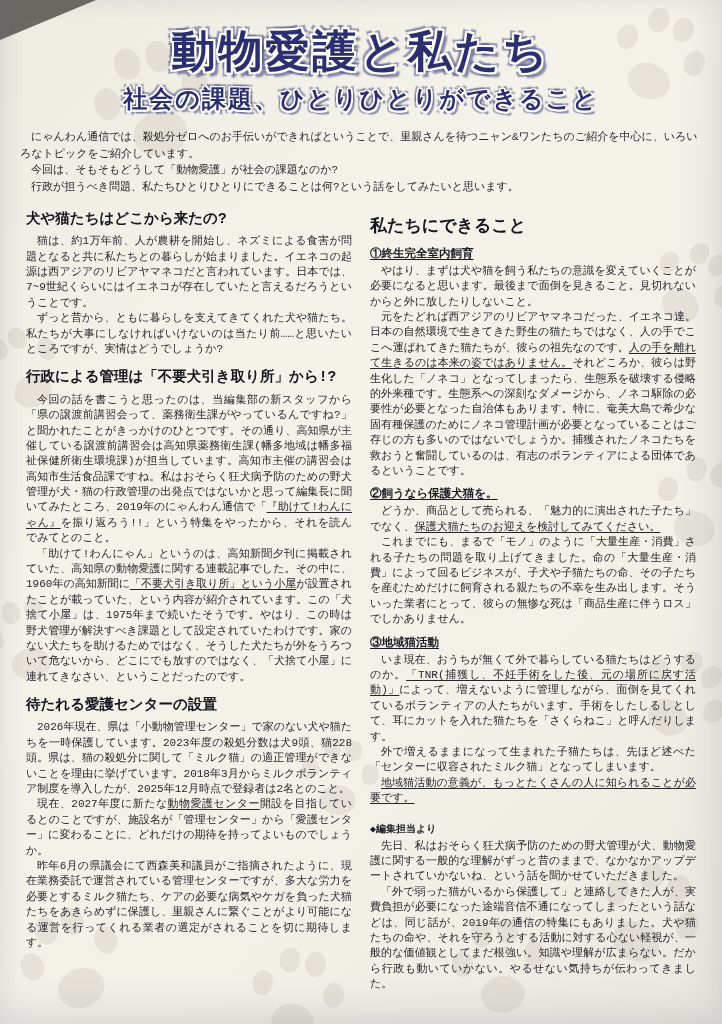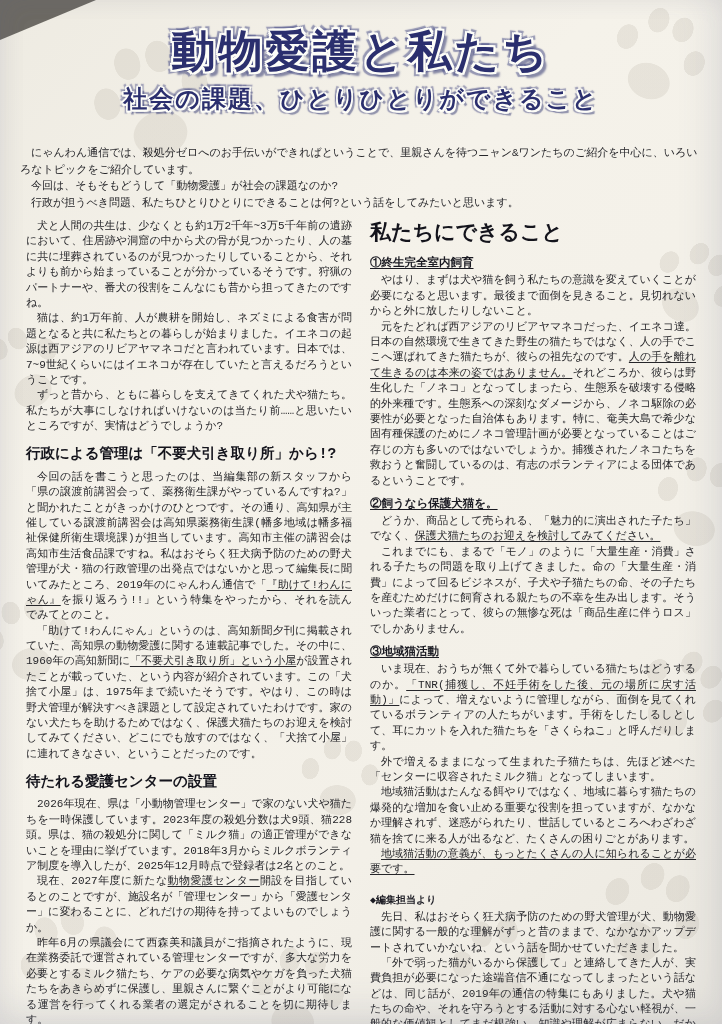--- a/index.html
+++ b/index.html
@@ -38,41 +38,41 @@
     margin:22px 0 2px;
     font-size:44px;font-weight:bold;letter-spacing:3px;
     color:#2b2f6e;
     text-shadow:
       -2px -2px 0 #fdfdf8, 2px -2px 0 #fdfdf8, -2px 2px 0 #fdfdf8, 2px 2px 0 #fdfdf8,
       -2px 0 0 #fdfdf8, 2px 0 0 #fdfdf8, 0 -2px 0 #fdfdf8, 0 2px 0 #fdfdf8,
       -4px -4px 1px rgba(73,78,134,.55), 4px -4px 1px rgba(73,78,134,.55),
       -4px 4px 1px rgba(73,78,134,.55), 5px 5px 2px rgba(60,65,120,.6);
   }
   .subtitle{
-    margin:2px 0 30px;
+    margin:2px 0 14px;
     font-size:24px;font-weight:bold;letter-spacing:2px;
     color:#2b2f6e;
     text-shadow:
       -1.5px -1.5px 0 #fdfdf8, 1.5px -1.5px 0 #fdfdf8, -1.5px 1.5px 0 #fdfdf8, 1.5px 1.5px 0 #fdfdf8,
       -1.5px 0 0 #fdfdf8, 1.5px 0 0 #fdfdf8, 0 -1.5px 0 #fdfdf8, 0 1.5px 0 #fdfdf8,
       -3px -3px 1px rgba(73,78,134,.5), 3px -3px 1px rgba(73,78,134,.5),
       -3px 3px 1px rgba(73,78,134,.5), 3.5px 3.5px 1px rgba(60,65,120,.55);
   }
   
   .intro{position:relative;z-index:2;padding:0 20px;font-size:11px;line-height:1.5;}
   .intro .p{margin:0;}
   
   .content{position:relative;z-index:2;display:flex;gap:18px;padding:8px 26px 0;}
   .col{flex:1;min-width:0;font-size:11px;line-height:1.4;text-align:justify;}
   .sec{margin:0 0 10px;}
   .sec-h{
     margin:6px 0 5px;font-size:14.5px;font-weight:bold;color:#14141c;
     letter-spacing:0;white-space:nowrap;
   }
-  .main-h{margin:0 0 4px;font-size:21px;font-weight:bold;color:#14141c;}
+  .main-h{margin:12px 0 4px;font-size:17px;font-weight:bold;color:#14141c;}
   .sub-h{
     margin:7px 0 2px;font-size:11.5px;font-weight:bold;color:#1a1a22;
     text-decoration:underline;text-underline-offset:2px;
   }
   .ed-h{margin:16px 0 2px;font-size:10px;font-weight:bold;color:#1a1a22;}
   .p{margin:0;text-indent:1em;}
   .u{text-decoration:underline;text-underline-offset:2px;}
 </style>
 </head>
 <body>
@@ -102,29 +102,29 @@
   <div class="intro">
     <p class="p">にゃんわん通信では、殺処分ゼロへのお手伝いができればということで、里親さんを待つニャン&amp;ワンたちのご紹介を中心に、いろいろなトピックをご紹介しています。</p>
     <p class="p">今回は、そもそもどうして「動物愛護」が社会の課題なのか?</p>
     <p class="p">行政が担うべき問題、私たちひとりひとりにできることは何?という話をしてみたいと思います。</p>
   </div>
 
   <div class="content">
 
     <div class="col">
       <section class="sec">
-        <p class="p">犬と人間の共生は、少なくとも約1万2千年~3万5千年前の遺跡において、住居跡や洞窟の中から犬の骨が見つかったり、人の墓に共に埋葬されているのが見つかったりしていることから、それよりも前から始まっていることが分かっているそうです。狩猟のパートナーや、番犬の役割をこんなにも昔から担ってきたのですね。</p>
+        <h3 class="sec-h">犬や猫たちはどこから来たの?</h3>
         <p class="p">猫は、約1万年前、人が農耕を開始し、ネズミによる食害が問題となると共に私たちとの暮らしが始まりました。イエネコの起源は西アジアのリビアヤマネコだと言われています。日本では、7~9世紀くらいにはイエネコが存在していたと言えるだろうということです。</p>
         <p class="p">ずっと昔から、ともに暮らしを支えてきてくれた犬や猫たち。私たちが大事にしなければいけないのは当たり前……と思いたいところですが、実情はどうでしょうか?</p>
       </section>
 
       <section class="sec">
         <h3 class="sec-h">行政による管理は「不要犬引き取り所」から!?</h3>
         <p class="p"><span>今回の話を書こうと思ったのは、当編集部の新スタッフから「県の譲渡前講習会って、薬務衛生課がやっているんですね?」と聞かれたことがきっかけのひとつです。その通り、高知県が主催している譲渡前講習会は高知県薬務衛生課(幡多地域は幡多福祉保健所衛生環境課)が担当しています。高知市主催の講習会は高知市生活食品課ですね。私はおそらく狂犬病予防のための野犬管理が犬・猫の行政管理の出発点ではないかと思って編集長に聞いてみたところ、2019年のにゃんわん通信で「</span><span class="u">『助けて!わんにゃん』</span><span>を振り返ろう!!」という特集をやったから、それを読んでみてとのこと。</span></p>
-        <p class="p"><span>「助けて!わんにゃん」というのは、高知新聞夕刊に掲載されていた、高知県の動物愛護に関する連載記事でした。その中に、1960年の高知新聞に</span><span class="u">「不要犬引き取り所」という小屋</span><span>が設置されたことが載っていた、という内容が紹介されています。この「犬捨て小屋」は、1975年まで続いたそうです。やはり、この時は野犬管理が解決すべき課題として設定されていたわけです。家のない犬たちを助けるためではなく、保護犬猫たちのお迎えを検討してみてください、どこにでも放すのではなく、「犬捨て小屋」に連れてきなさい、ということだったのです。</span></p>
+        <p class="p"><span>「助けて!わんにゃん」というのは、高知新聞夕刊に掲載されていた、高知県の動物愛護に関する連載記事でした。その中に、1960年の高知新聞に</span><span class="u">「不要犬引き取り所」という小屋</span><span>が設置されたことが載っていた、という内容が紹介されています。この「犬捨て小屋」は、1975年まで続いたそうです。やはり、この時は野犬管理が解決すべき課題として設定されていたわけです。家のない犬たちを助けるためではなく、そうした犬たちが外をうろついて危ないから、どこにでも放すのではなく、「犬捨て小屋」に連れてきなさい、ということだったのです。</span></p>
       </section>
 
       <section class="sec">
         <h3 class="sec-h">待たれる愛護センターの設置</h3>
         <p class="p">2026年現在、県は「小動物管理センター」で家のない犬や猫たちを一時保護しています。2023年度の殺処分数は犬9頭、猫228頭。県は、猫の殺処分に関して「ミルク猫」の適正管理ができないことを理由に挙げています。2018年3月からミルクボランティア制度を導入したが、2025年12月時点で登録者は2名とのこと。</p>
         <p class="p"><span>現在、2027年度に新たな</span><span class="u">動物愛護センター</span><span>開設を目指しているとのことですが、施設名が「管理センター」から「愛護センター」に変わることに、どれだけの期待を持ってよいものでしょうか。</span></p>
         <p class="p">昨年6月の県議会にて西森美和議員がご指摘されたように、現在業務委託で運営されている管理センターですが、多大な労力を必要とするミルク猫たち、ケアの必要な病気やケガを負った犬猫たちをあきらめずに保護し、里親さんに繋ぐことがより可能になる運営を行ってくれる業者の選定がされることを切に期待します。</p>
 
       </section>
     </div>
@@ -141,21 +141,20 @@
       <section>
         <h4 class="sub-h">②飼うなら保護犬猫を。</h4>
         <p class="p"><span>どうか、商品として売られる、「魅力的に演出された子たち」でなく、</span><span class="u">保護犬猫たちのお迎えを検討してみてください。</span></p>
         <p class="p">これまでにも、まるで「モノ」のように「大量生産・消費」される子たちの問題を取り上げてきました。命の「大量生産・消費」によって回るビジネスが、子犬や子猫たちの命、その子たちを産むためだけに飼育される親たちの不幸を生み出します。そういった業者にとって、彼らの無惨な死は「商品生産に伴うロス」でしかありません。</p>
       </section>
 
       <section>
         <h4 class="sub-h">③地域猫活動</h4>
         <p class="p"><span>いま現在、おうちが無くて外で暮らしている猫たちはどうするのか。</span><span class="u">「TNR(捕獲し、不妊手術をした後、元の場所に戻す活動)」</span><span>によって、増えないように管理しながら、面倒を見てくれているボランティアの人たちがいます。手術をしたしるしとして、耳にカットを入れた猫たちを「さくらねこ」と呼んだりします。</span></p>
         <p class="p">外で増えるままになって生まれた子猫たちは、先ほど述べた「センターに収容されたミルク猫」となってしまいます。</p>
-        <p class="p">地域猫活動はたんなる餌やりではなく、地域に暮らす猫たちの爆発的な増加を食い止める重要な役割を担っていますが、なかなか理解されず、迷惑がられたり、世話しているところへわざわざ猫を捨てに来る人が出るなど、たくさんの困りごとがあります。</p>
         <p class="p"><span class="u">地域猫活動の意義が、もっとたくさんの人に知られることが必要です。</span></p>
       </section>
 
       <section>
         <h4 class="ed-h">◆編集担当より</h4>
         <p class="p">先日、私はおそらく狂犬病予防のための野犬管理が犬、動物愛護に関する一般的な理解がずっと昔のままで、なかなかアップデートされていかないね、という話を聞かせていただきました。</p>
         <p class="p">「外で弱った猫がいるから保護して」と連絡してきた人が、実費負担が必要になった途端音信不通になってしまったという話などは、同じ話が、2019年の通信の特集にもありました。犬や猫たちの命や、それを守ろうとする活動に対する心ない軽視が、一般的な価値観としてまだ根強い。知識や理解が広まらない。だから行政も動いていかない。やるせない気持ちが伝わってきました。</p>
 
       </section>
     </div>

